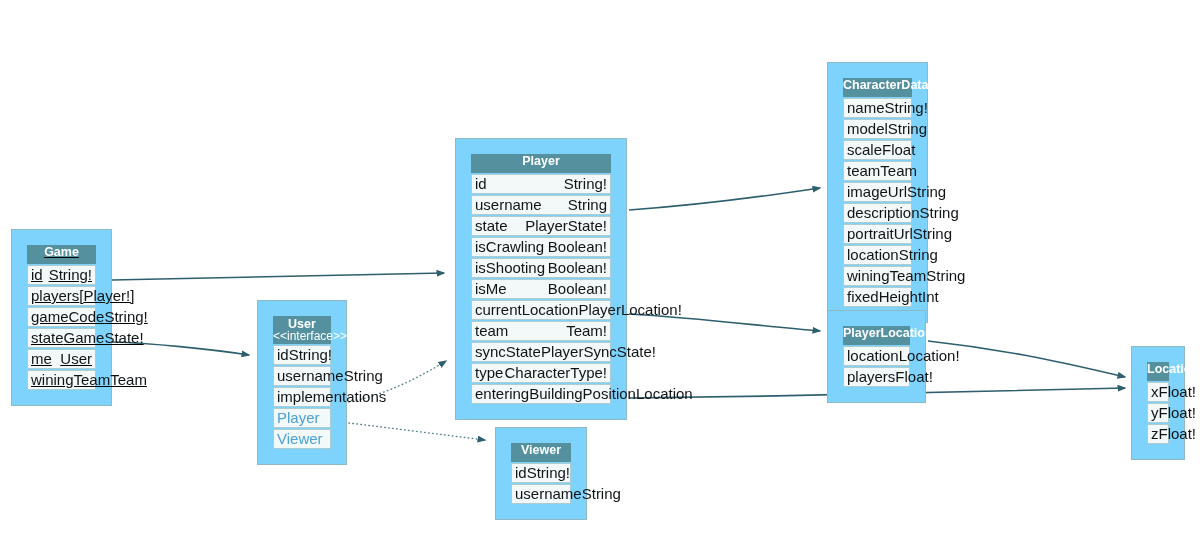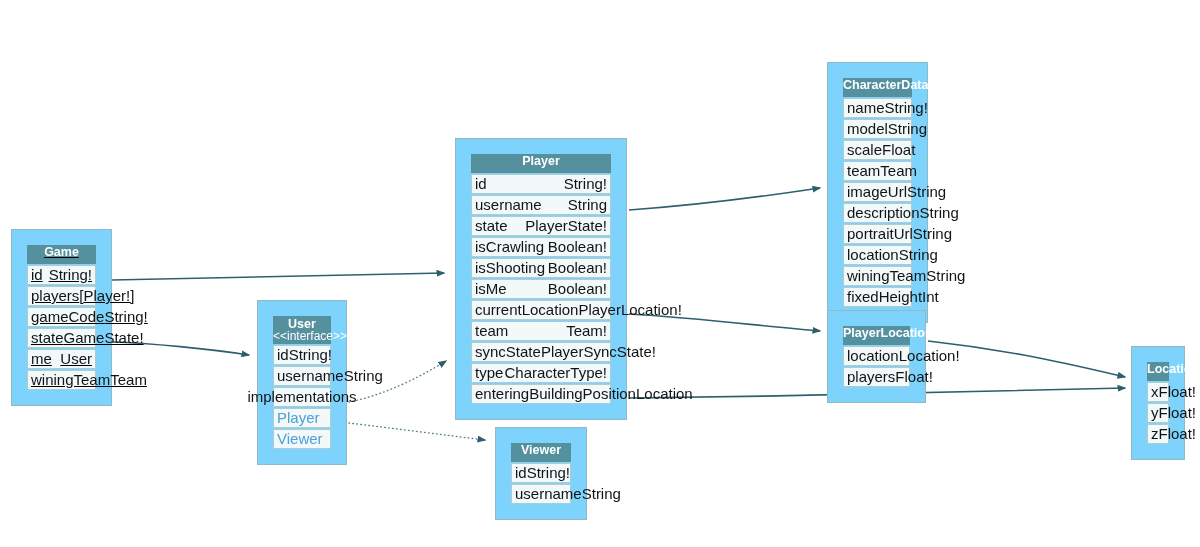--- a/index.html
+++ b/index.html
@@ -42,21 +42,21 @@
     margin-top:1px;
     font-size:15px;
     color:#111417;
     display:flex;
     justify-content:space-between;
     padding:0 3px;
     white-space:nowrap;
     box-sizing:content-box;
     cursor:pointer;
   }
-  .row.center{justify-content:center;}
+  .row.center{}
   .fname{color:#111417;}
   .ftype{color:#111417;}
   .ftype .part{color:#111417;}
   .link{color:#4ba1d8;cursor:pointer;}
 </style>
 </head>
 <body>
 
 <div class="canvas">
   <svg class="edges" xmlns="http://www.w3.org/2000/svg">

